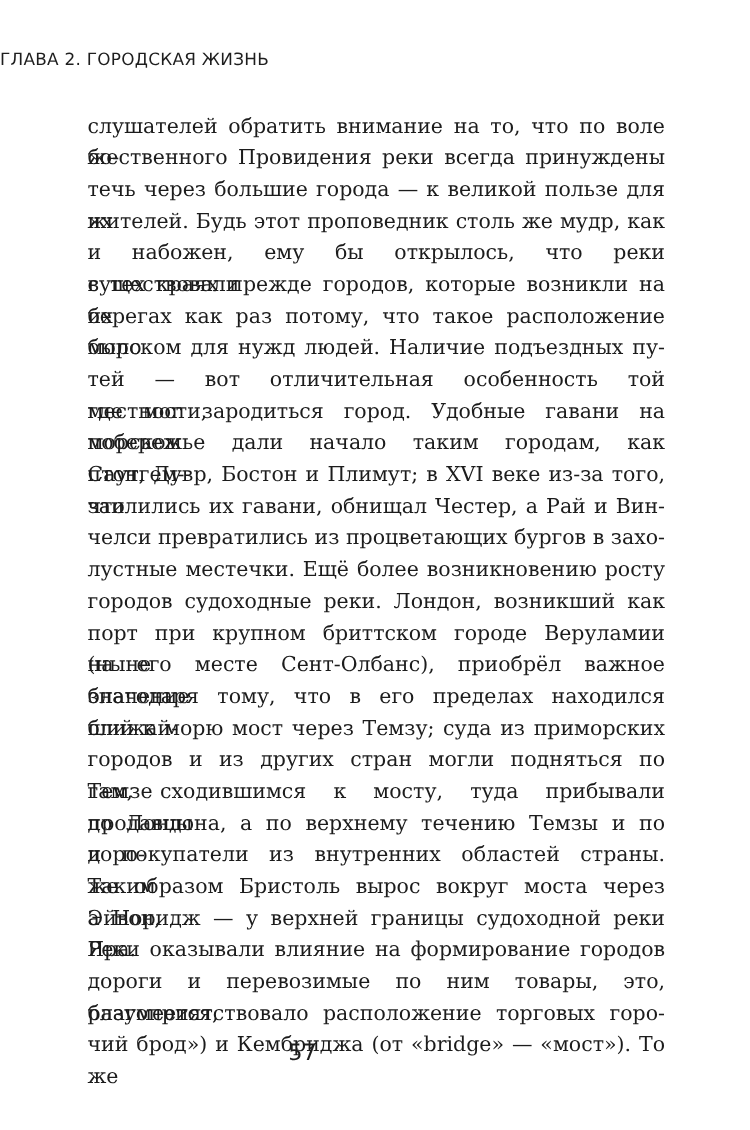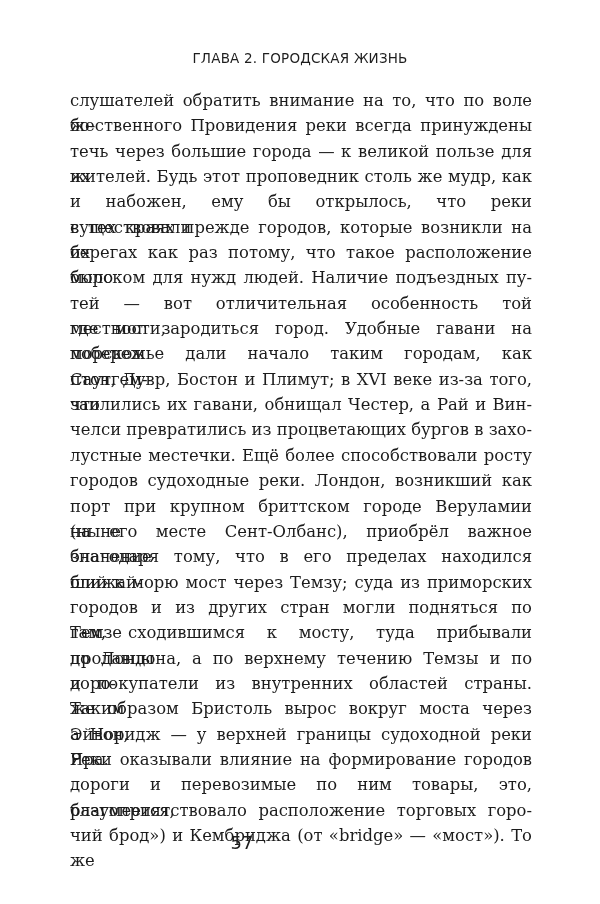--- a/index.html
+++ b/index.html
@@ -9,24 +9,24 @@
     }
     body {
       width: 600px;
       height: 904px;
       position: relative;
       overflow: hidden;
       color: #1a1a1a;
     }
     .running-header {
       position: absolute;
-      top: 50px;
+      top: 40px;
       left: 0;
       width: 600px;
-      text-align: center;
+      text-align: left;
       font-family: "DejaVu Sans", sans-serif;
       font-size: 13.5px;
       letter-spacing: 0.2px;
       color: #1e1e1e;
     }
     .body-text {
       position: absolute;
       top: 88px;
       left: 70px;
       width: 462px;
@@ -75,21 +75,21 @@
   <span class="line"><span class="line-inner">и набожен, ему бы открылось, что реки существовали</span></span>
   <span class="line"><span class="line-inner">в тех краях прежде городов, которые возникли на их</span></span>
   <span class="line"><span class="line-inner">берегах как раз потому, что такое расположение было</span></span>
   <span class="line"><span class="line-inner">морском для нужд людей. Наличие подъездных пу-</span></span>
   <span class="line"><span class="line-inner">тей — вот отличительная особенность той местности,</span></span>
   <span class="line"><span class="line-inner">где мог зародиться город. Удобные гавани на морском</span></span>
   <span class="line"><span class="line-inner">побережье дали начало таким городам, как Саутгем-</span></span>
   <span class="line"><span class="line-inner">птон, Дувр, Бостон и Плимут; в XVI веке из-за того, что</span></span>
   <span class="line"><span class="line-inner">заилились их гавани, обнищал Честер, а Рай и Вин-</span></span>
   <span class="line"><span class="line-inner">челси превратились из процветающих бургов в захо-</span></span>
-  <span class="line"><span class="line-inner">лустные местечки. Ещё более способствовали росту</span></span>
+  <span class="line"><span class="line-inner">лустные местечки. Ещё более возникновению росту</span></span>
   <span class="line"><span class="line-inner">городов судоходные реки. Лондон, возникший как</span></span>
   <span class="line"><span class="line-inner">порт при крупном бриттском городе Веруламии (ныне</span></span>
   <span class="line"><span class="line-inner">на его месте Сент-Олбанс), приобрёл важное значение</span></span>
   <span class="line"><span class="line-inner">благодаря тому, что в его пределах находился ближай-</span></span>
   <span class="line"><span class="line-inner">ший к морю мост через Темзу; суда из приморских</span></span>
   <span class="line"><span class="line-inner">городов и из других стран могли подняться по Темзе</span></span>
   <span class="line"><span class="line-inner">гам, сходившимся к мосту, туда прибывали продавцы</span></span>
   <span class="line"><span class="line-inner">до Лондона, а по верхнему течению Темзы и по доро-</span></span>
   <span class="line"><span class="line-inner">и покупатели из внутренних областей страны. Таким</span></span>
   <span class="line"><span class="line-inner">же образом Бристоль вырос вокруг моста через Эйвон,</span></span>

